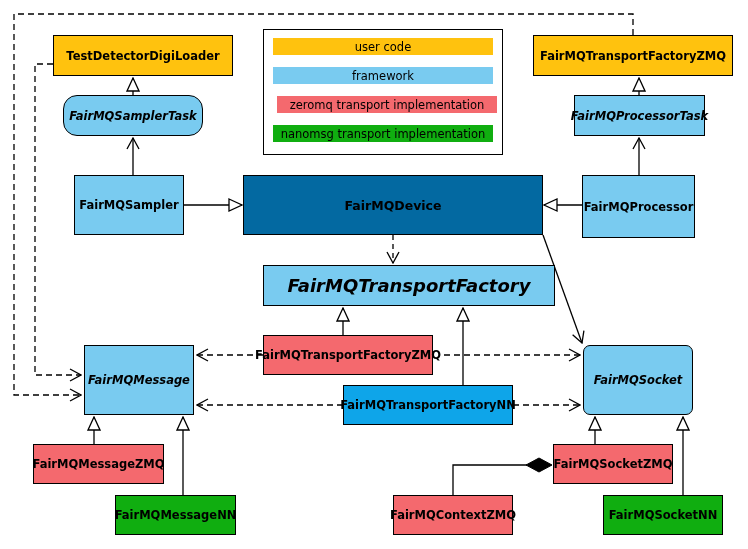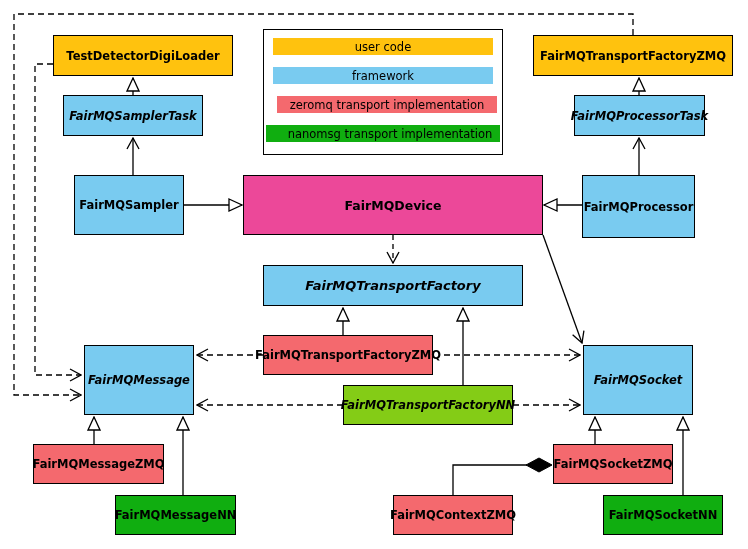--- a/index.html
+++ b/index.html
@@ -16,21 +16,21 @@
   }
   .abstract{font-style:italic;}
   
   #n-testDetectorDigiLoader{left:53px;top:35px;width:180px;height:41px;}
   #n-fairTestDetectorMQRecoTask{left:533px;top:35px;width:200px;height:41px;}
   #n-fairMQSamplerTask{left:63px;top:95px;width:140px;height:41px;}
   #n-fairMQProcessorTask{left:574px;top:95px;width:131px;height:41px;}
   #n-fairMQSampler{left:74px;top:175px;width:110px;height:60px;}
   #n-fairMQDevice{left:243px;top:175px;width:300px;height:60px;font-size:12.5px;}
   #n-fairMQProcessor{left:582px;top:175px;width:113px;height:63px;}
-  #n-fairMQTransportFactory{left:263px;top:265px;width:260px;height:41px;font-size:13px;}
+  #n-fairMQTransportFactory{left:263px;top:265px;width:292px;height:41px;font-size:18px;}
   #n-fairMQTransportFactoryZMQ{left:263px;top:335px;width:170px;height:40px;}
   #n-fairMQTransportFactoryNN{left:343px;top:385px;width:170px;height:40px;}
   #n-fairMQMessage{left:84px;top:345px;width:110px;height:70px;}
   #n-fairMQSocket{left:583px;top:345px;width:110px;height:70px;}
   #n-fairMQMessageZMQ{left:33px;top:444px;width:131px;height:40px;}
   #n-fairMQMessageNN{left:103px;top:495px;width:121px;height:40px;margin-left:12px;}
   #n-fairMQSocketZMQ{left:553px;top:444px;width:120px;height:40px;}
   #n-fairMQSocketNN{left:603px;top:495px;width:120px;height:40px;}
   #n-fairMQContextZMQ{left:393px;top:495px;width:120px;height:40px;}
   
@@ -94,36 +94,36 @@
 
     <line x1="595" y1="444" x2="595" y2="417" stroke="#000" stroke-width="1.3" marker-end="url(#tri)"></line>
     <line x1="683" y1="495" x2="683" y2="417" stroke="#000" stroke-width="1.3" marker-end="url(#tri)"></line>
 
     <path d="M453,495 L453,465 L527,465" fill="none" stroke="#000" stroke-width="1.3"></path>
     <polygon points="552,465 539,458 526,465 539,472" fill="#000" stroke="#000"></polygon>
   </svg>
 
   <div class="node" id="n-testDetectorDigiLoader" style="background: rgb(255, 194, 14);">TestDetectorDigiLoader</div>
   <div class="node" id="n-fairTestDetectorMQRecoTask" style="background: rgb(255, 194, 14);">FairMQTransportFactoryZMQ</div>
-  <div class="node abstract" id="n-fairMQSamplerTask" style="background: rgb(121, 203, 240);">FairMQSamplerTask</div>
+  <div class="node abstract" id="n-fairMQSamplerTask" style="background: rgb(121, 203, 240); border-radius: 14px;">FairMQSamplerTask</div>
   <div class="node abstract" id="n-fairMQProcessorTask" style="background: rgb(121, 203, 240);">FairMQProcessorTask</div>
   <div class="node" id="n-fairMQSampler" style="background: rgb(121, 203, 240);">FairMQSampler</div>
-  <div class="node" id="n-fairMQDevice" style="background: #ec4899;">FairMQDevice</div>
+  <div class="node" id="n-fairMQDevice" style="background: #0369a1;">FairMQDevice</div>
   <div class="node" id="n-fairMQProcessor" style="background: rgb(121, 203, 240);">FairMQProcessor</div>
   <div class="node abstract" id="n-fairMQTransportFactory" style="background: rgb(121, 203, 240);">FairMQTransportFactory</div>
   <div class="node" id="n-fairMQTransportFactoryZMQ" style="background: rgb(244, 105, 110);">FairMQTransportFactoryZMQ</div>
-  <div class="node" id="n-fairMQTransportFactoryNN" style="background: #84cc16; font-style: italic;">FairMQTransportFactoryNN</div>
+  <div class="node" id="n-fairMQTransportFactoryNN" style="background: #0ea5e9;">FairMQTransportFactoryNN</div>
   <div class="node abstract" id="n-fairMQMessage" style="background: rgb(121, 203, 240);">FairMQMessage</div>
-  <div class="node abstract" id="n-fairMQSocket" style="background: rgb(121, 203, 240);">FairMQSocket</div>
+  <div class="node abstract" id="n-fairMQSocket" style="background: rgb(121, 203, 240); border-radius: 7px;">FairMQSocket</div>
   <div class="node" id="n-fairMQMessageZMQ" style="background: rgb(244, 105, 110);">FairMQMessageZMQ</div>
   <div class="node" id="n-fairMQMessageNN" style="background: rgb(16, 174, 16);">FairMQMessageNN</div>
   <div class="node" id="n-fairMQSocketZMQ" style="background: rgb(244, 105, 110);">FairMQSocketZMQ</div>
   <div class="node" id="n-fairMQSocketNN" style="background: rgb(16, 174, 16);">FairMQSocketNN</div>
   <div class="node" id="n-fairMQContextZMQ" style="background: rgb(244, 105, 110);">FairMQContextZMQ</div>
 
   <div class="legend">
     <div class="legend-bar" style="background: rgb(255, 194, 14);">user code</div>
     <div class="legend-bar" style="background: rgb(121, 203, 240);">framework</div>
     <div class="legend-bar" style="background: rgb(244, 105, 110); margin-left: 8px;">zeromq transport implementation</div>
-    <div class="legend-bar" style="background: rgb(16, 174, 16); padding-left: 14px;">nanomsg transport implementation</div>
+    <div class="legend-bar" style="background: rgb(16, 174, 16);">nanomsg transport implementation</div>
   </div>
 
 </div>
 
 </body></html>

